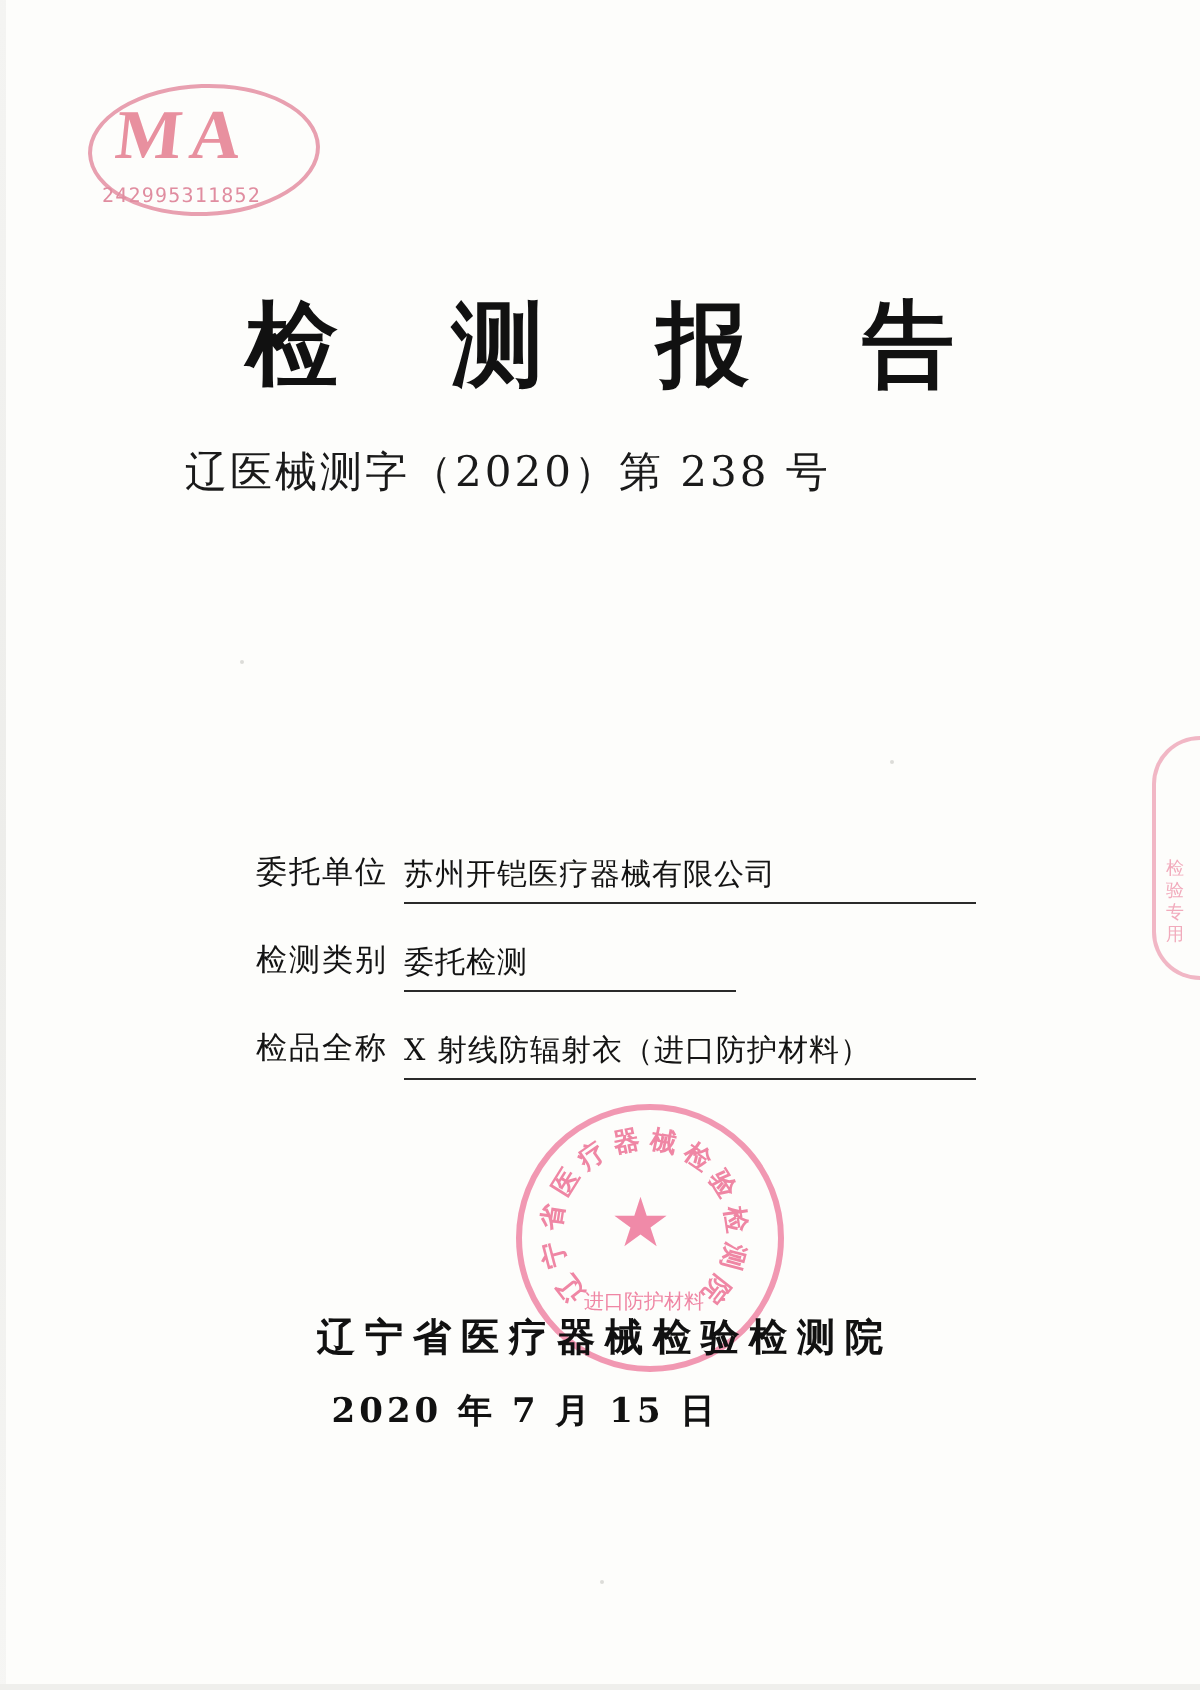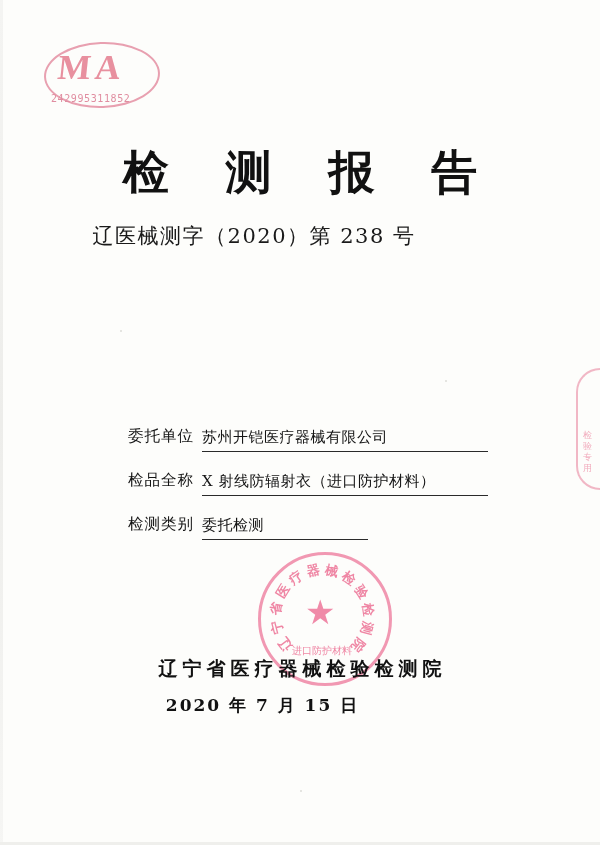--- a/index.html
+++ b/index.html
@@ -275,30 +275,30 @@
   <div class="doc-title">检 测 报 告</div>
   <div class="doc-subtitle">辽医械测字（2020）第 238 号</div>
 
   <div class="fields">
     <div class="field-row row-1">
       <span class="field-label">委托单位</span>
       <span class="field-value-wrap">
         <span class="field-value">苏州开铠医疗器械有限公司</span>
       </span>
     </div>
+    <div class="field-row row-3">
+      <span class="field-label">检测类别</span>
+      <span class="field-value-wrap">
+        <span class="field-value">委托检测</span>
+      </span>
+    </div>
     <div class="field-row row-2">
       <span class="field-label">检品全称</span>
       <span class="field-value-wrap">
         <span class="field-value">X 射线防辐射衣（进口防护材料）</span>
-      </span>
-    </div>
-    <div class="field-row row-3">
-      <span class="field-label">检测类别</span>
-      <span class="field-value-wrap">
-        <span class="field-value">委托检测</span>
       </span>
     </div>
   </div>
 
   <div class="round-seal">
     <div class="ring"></div>
     <div class="star">★</div>
     <div class="arc-text" id="arc-text">
         <span style="transform: rotate(-128deg) translate(0px, -48px) rotate(0deg) translate(-6px, -7px);">辽</span>
         <span style="transform: rotate(-104.727deg) translate(0px, -48px) rotate(0deg) translate(-6px, -7px);">宁</span>

